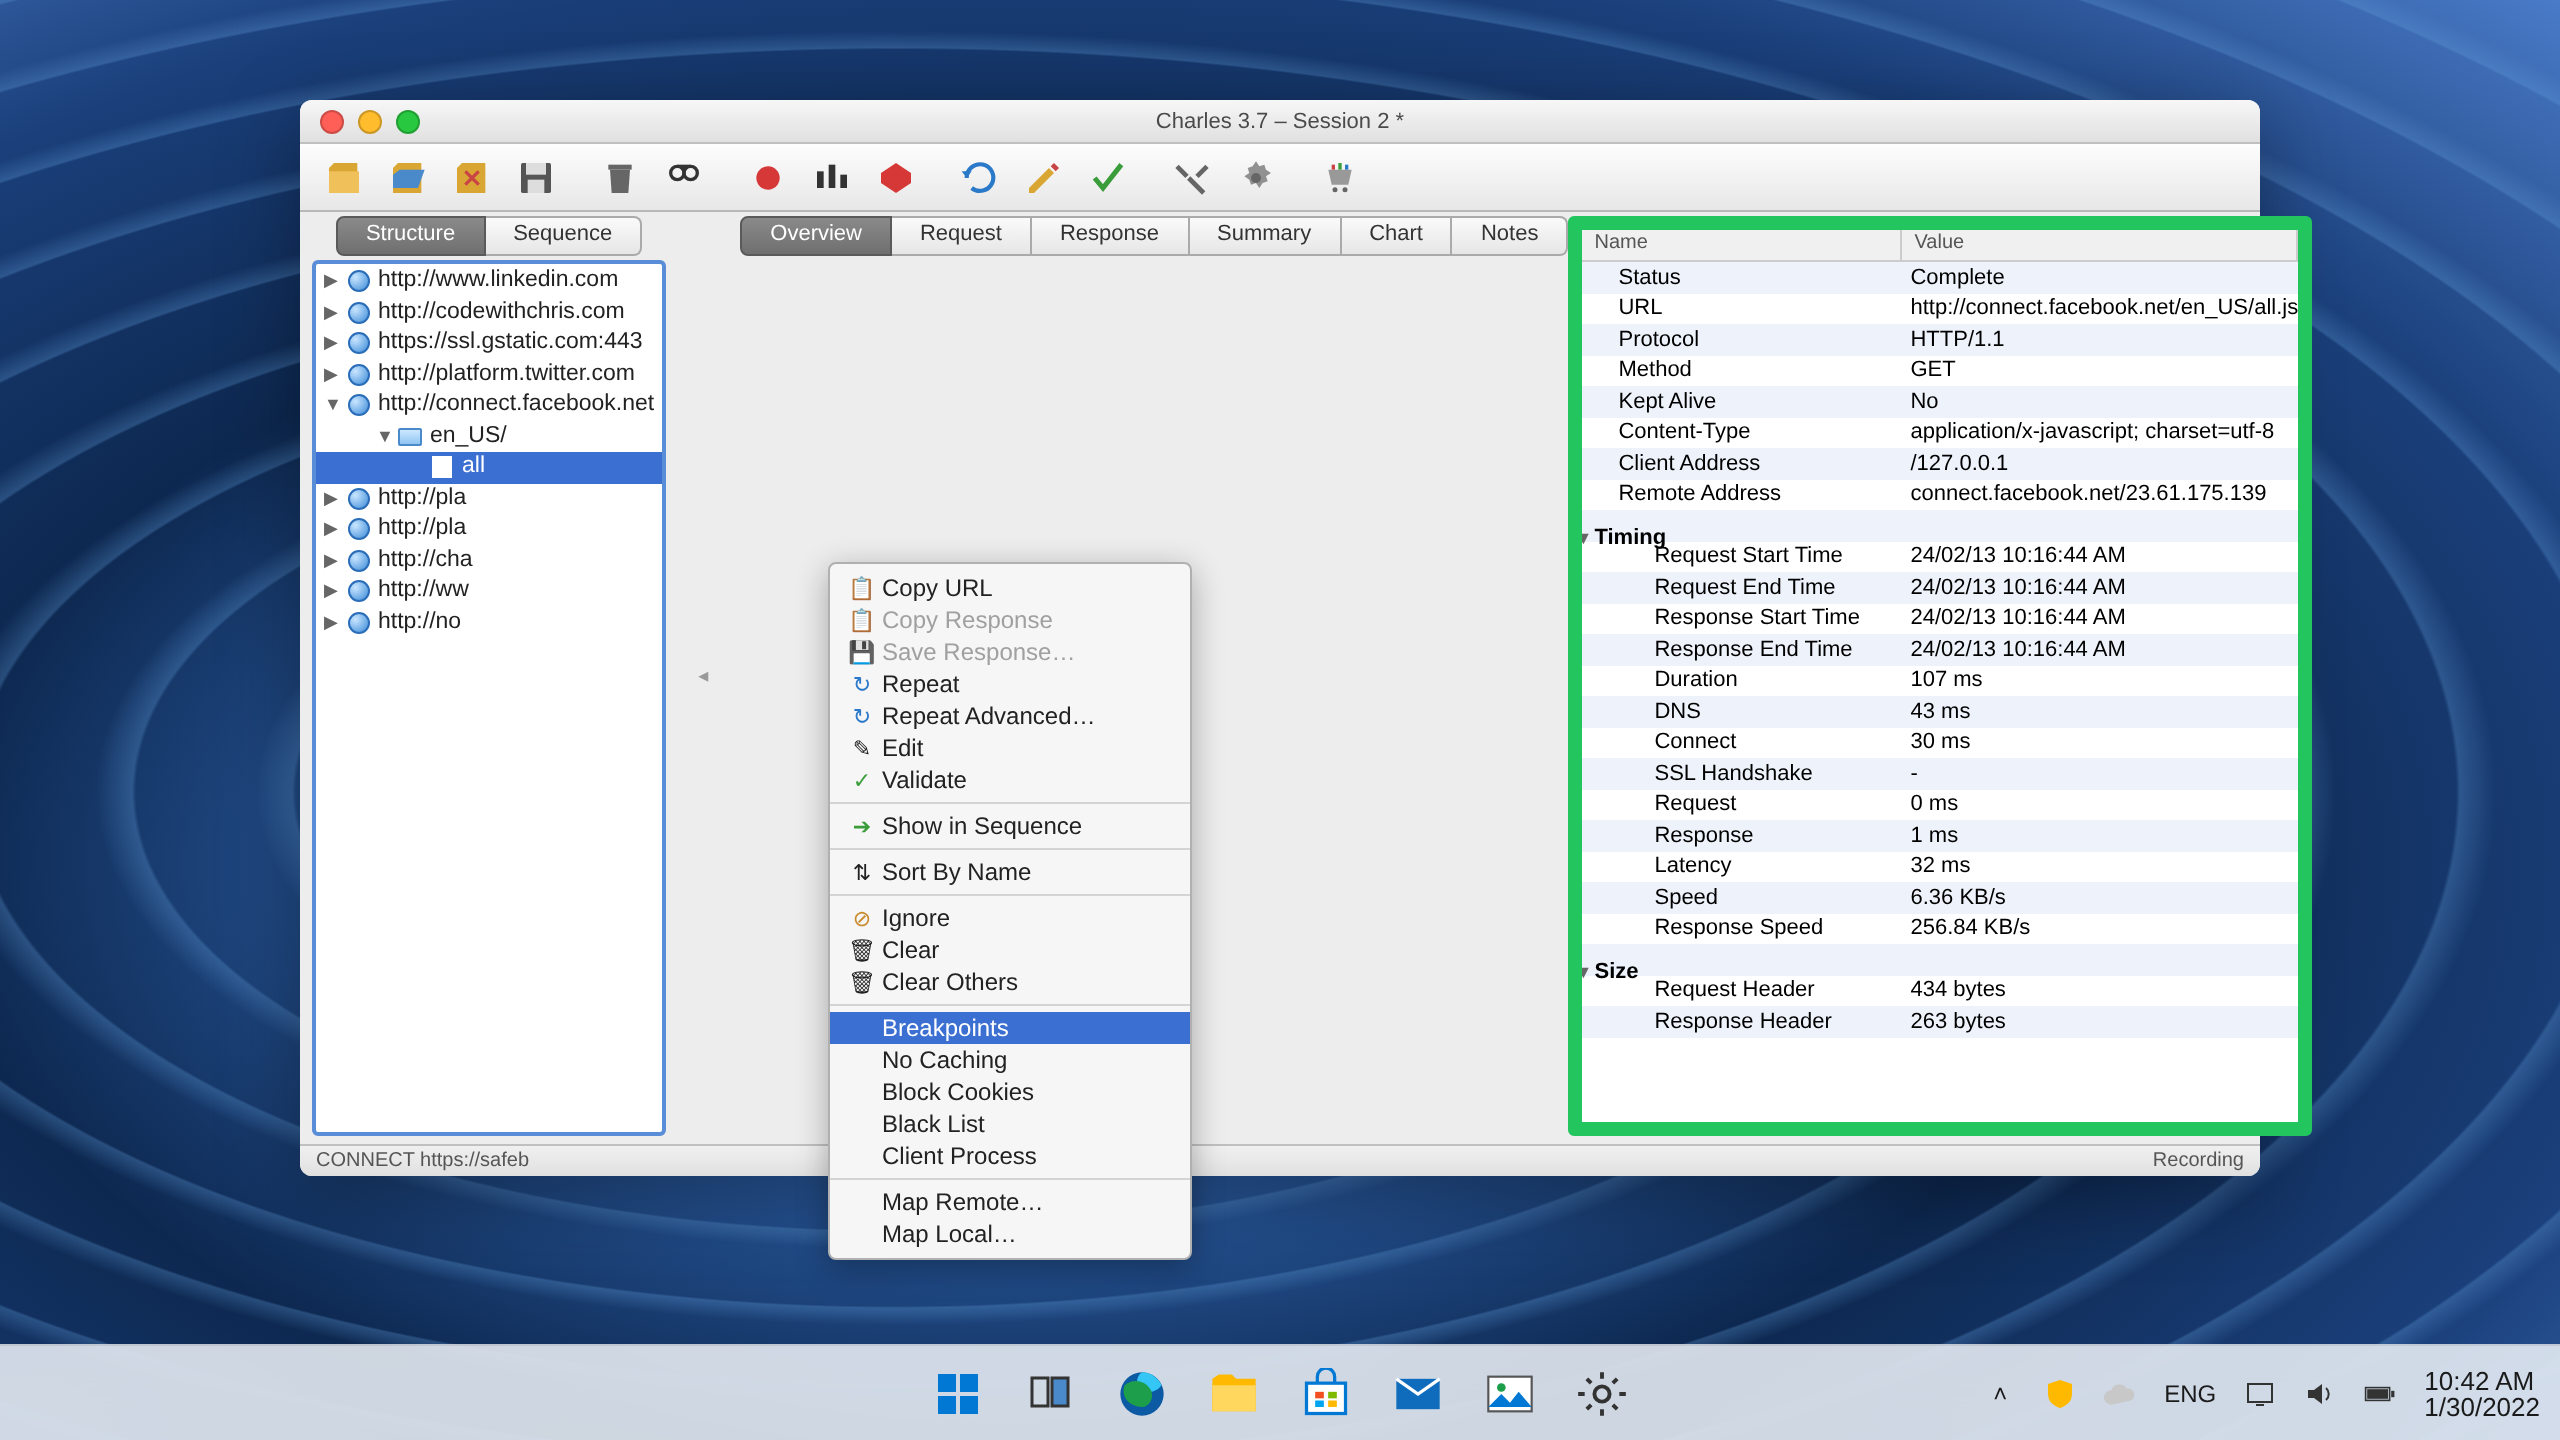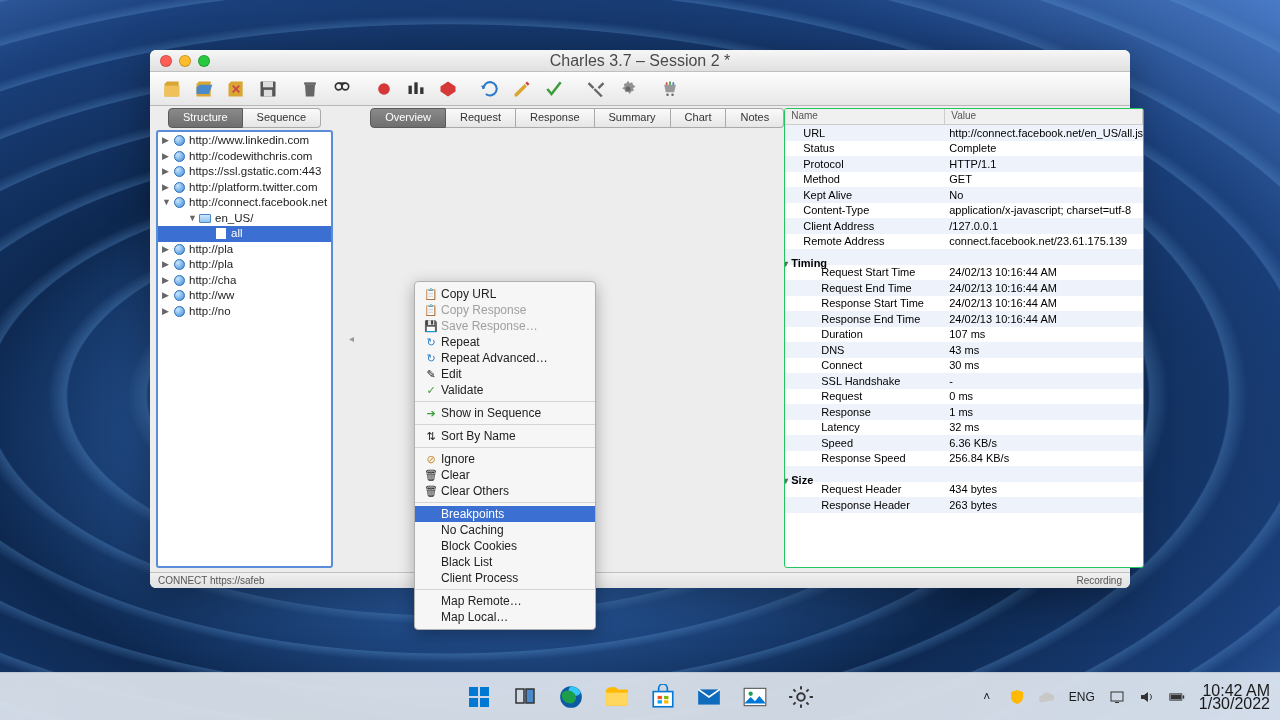--- a/index.html
+++ b/index.html
@@ -5,39 +5,39 @@
 * { margin: 0; padding: 0; box-sizing: border-box; font-family: "Lucida Grande", "Segoe UI", sans-serif; }
 body { width: 1280px; height: 720px; overflow: hidden; position: relative; background: linear-gradient(135deg, #4a7bc8 0%, #2a5ba0 20%, #1a3f7a 40%, #0d2850 60%, #2a5ba0 80%, #4a7bc8 100%); }
 .desktop-bg { position: absolute; inset: 0; background: radial-gradient(ellipse at 40% 60%, #5a9fd8 0%, #2a5ba0 25%, #0d2850 50%, #1a3f7a 75%, #4a7bc8 100%); }
 .desktop-bg::before { content:""; position:absolute; inset:0; background: repeating-radial-gradient(ellipse at 35% 55%, transparent 0, transparent 60px, rgba(100,160,220,0.3) 62px, transparent 80px); }
 
 .app-window { position: absolute; left: 150px; top: 50px; width: 980px; height: 538px; background: #ededed; border-radius: 6px; box-shadow: 0 10px 40px rgba(0,0,0,0.35); display: flex; flex-direction: column; }
 .titlebar { height: 22px; background: linear-gradient(#f7f7f7, #e1e0e0); border-bottom: 1px solid #c0c0c0; border-radius: 6px 6px 0 0; display: flex; align-items: center; position: relative; }
 .traffic { display: flex; gap: 7px; padding-left: 10px; }
 .tl { width: 12px; height: 12px; border-radius: 50%; border: 1px solid rgba(0,0,0,0.2); }
 .tl.red { background: #ff5f57; } .tl.yellow { background: #ffbd2e; } .tl.green { background: #28c940; }
-.title-text { position: absolute; left: 0; right: 0; text-align: center; font-size: 16px; color: #4a4a4a; pointer-events: none; }
+.title-text { position: absolute; left: 0; right: 0; text-align: center; font-size: 11px; color: #4a4a4a; pointer-events: none; }
 
 .toolbar { height: 34px; background: linear-gradient(#fdfdfd, #e8e7e7); border-bottom: 1px solid #b8b8b8; display: flex; align-items: center; padding: 0 8px; gap: 4px; }
 .tool-group { display: flex; gap: 4px; padding-right: 10px; }
 .tool-btn { width: 28px; height: 26px; display: flex; align-items: center; justify-content: center; border-radius: 3px; }
 .tool-btn svg { width: 20px; height: 20px; }
 
 .content { flex: 1; display: flex; padding: 2px 6px 4px 6px; gap: 16px; min-height: 0; }
 .left-pane { width: 458px; display: flex; flex-direction: column; }
 .right-pane { flex: 1; display: flex; flex-direction: row; }
 .pane-divider { width: 12px; display: flex; align-items: center; justify-content: center; color: #999; font-size: 10px; }
 
 .tabs { display: flex; justify-content: center; height: 20px; margin-bottom: 2px; }
 .tab { font-size: 11px; padding: 2px 14px; background: linear-gradient(#fafafa,#e6e6e6); border: 1px solid #aaa; color: #333; }
 .tab.first { border-radius: 4px 0 0 4px; } .tab.last { border-radius: 0 4px 4px 0; border-left: none; }
 .tab:not(.first) { border-left: none; }
 .tab.active { background: linear-gradient(#8a8a8a,#6f6f6f); color: #fff; border-color: #5a5a5a; }
 
-.panel-box { flex: 1; background: #fff; border: 1px solid #22c55e; border-radius: 3px; overflow: hidden; position: relative; }
+.panel-box { flex: 1; background: #fff; border: 7px solid #22c55e; border-radius: 3px; overflow: hidden; position: relative; }
 .left-pane .panel-box { border: 2px solid #5a8dd8; }
 
 .tree { font-size: 11.5px; line-height: 15px; color: #222; padding-top: 1px; }
 .tree-row { display: flex; align-items: center; padding: 0 4px; height: 15.5px; white-space: nowrap; }
 .tree-row.sel { background: #3b6fd1; color: #fff; }
 .disclosure { display: inline-block; width: 10px; color: #666; font-size: 9px; }
 .node-icon { width: 14px; height: 12px; margin-right: 3px; display: inline-flex; align-items: center; justify-content: center; }
 .globe { width: 11px; height: 11px; border-radius: 50%; background: radial-gradient(circle at 30% 30%, #c9e6ff, #3d8bd8); border: 1px solid #2a6db8; }
 .folder- { width: 12px; height: 9px; background: linear-gradient(#cde8ff,#8fc5f2); border: 1px solid #4a8acb; border-radius: 1px; }
 .file- { width: 10px; height: 11px; background: #fff; border: 1px solid #999; }
@@ -65,21 +65,21 @@
 .cm-item.disabled { color: #a0a0a0; }
 .cm-item.sel { background: #3b6fd1; color: #fff; }
 .cm-item.noicon { padding-left: 26px; }
 .cm-icon { width: 16px; height: 14px; margin-right: 2px; display: inline-flex; align-items: center; justify-content: center; font-size: 11px; }
 .cm-sep { height: 1px; background: #d4d4d4; margin: 3px 0; }
 
 .taskbar { position: absolute; left: 0; right: 0; bottom: 0; height: 48px; background: rgba(240,244,249,0.85); backdrop-filter: blur(20px); border-top: 1px solid rgba(0,0,0,0.08); display: flex; align-items: center; }
 .tb-center { position: absolute; left: 50%; transform: translateX(-50%); display: flex; gap: 6px; }
 .tb-icon { width: 40px; height: 40px; border-radius: 4px; display: flex; align-items: center; justify-content: center; }
 .tb-right { position: absolute; right: 10px; display: flex; align-items: center; gap: 14px; font-size: 12px; color: #1a1a1a; }
-.tb-clock { text-align: right; font-size: 16px; line-height: 13px; }
+.tb-clock { font-size: 13px; line-height: 13px; }
 .sys-ico { width: 16px; height: 16px; display: inline-flex; align-items: center; justify-content: center; }
 </style>
 </head>
 <body>
 <div class="desktop-bg"></div>
 
 <div class="app-window">
   <div class="titlebar">
     <div class="traffic">
       <div class="tl red"></div>
@@ -304,26 +304,26 @@
         <div class="tab">Chart</div>
         <div class="tab last">Notes</div>
       </div>
       <div class="panel-box overview">
         <div class="ov-header">
           <div class="col" style="width:160px">Name</div>
           <div class="col" style="flex:1">Value</div>
         </div>
         <div class="ov-body" id="ov-body">
             <div class="ov-row">
+              <div class="name-col">Status</div>
+              <div class="val-col">Complete</div>
+            </div>
+            <div class="ov-row">
               <div class="name-col">URL</div>
               <div class="val-col">http://connect.facebook.net/en_US/all.js</div>
-            </div>
-            <div class="ov-row">
-              <div class="name-col">Status</div>
-              <div class="val-col">Complete</div>
             </div>
             <div class="ov-row">
               <div class="name-col">Protocol</div>
               <div class="val-col">HTTP/1.1</div>
             </div>
             <div class="ov-row">
               <div class="name-col">Method</div>
               <div class="val-col">GET</div>
             </div>
             <div class="ov-row">

